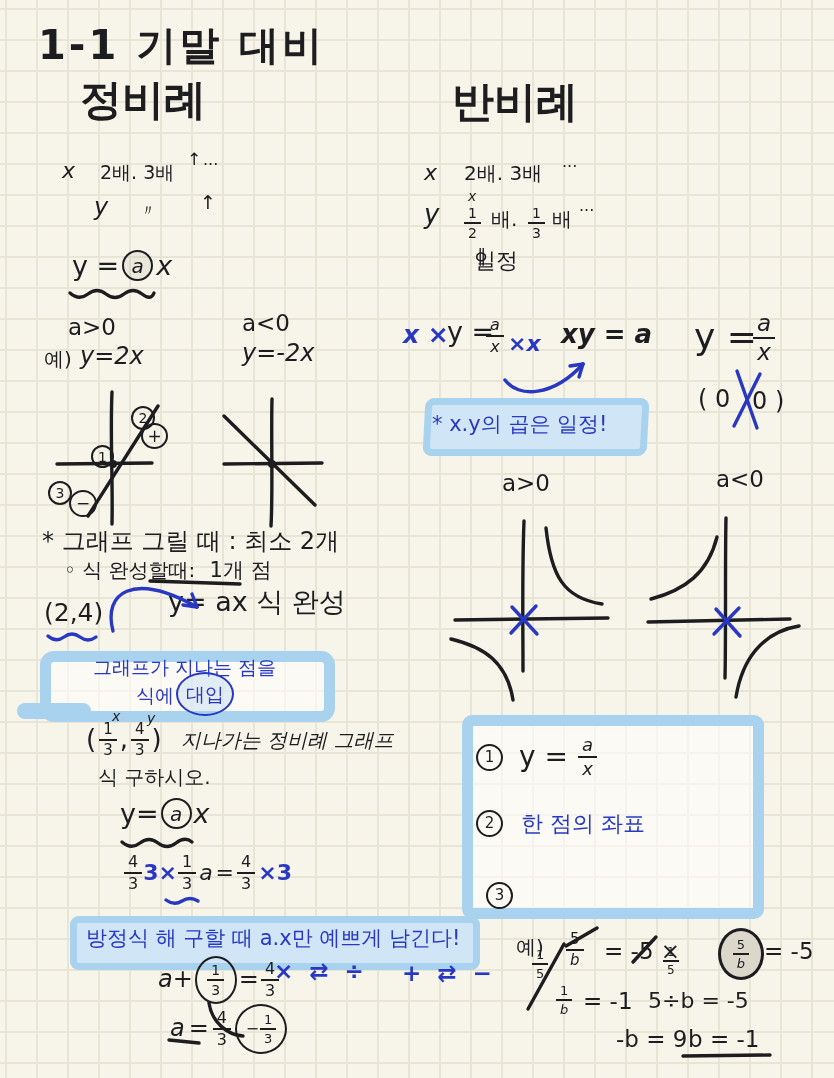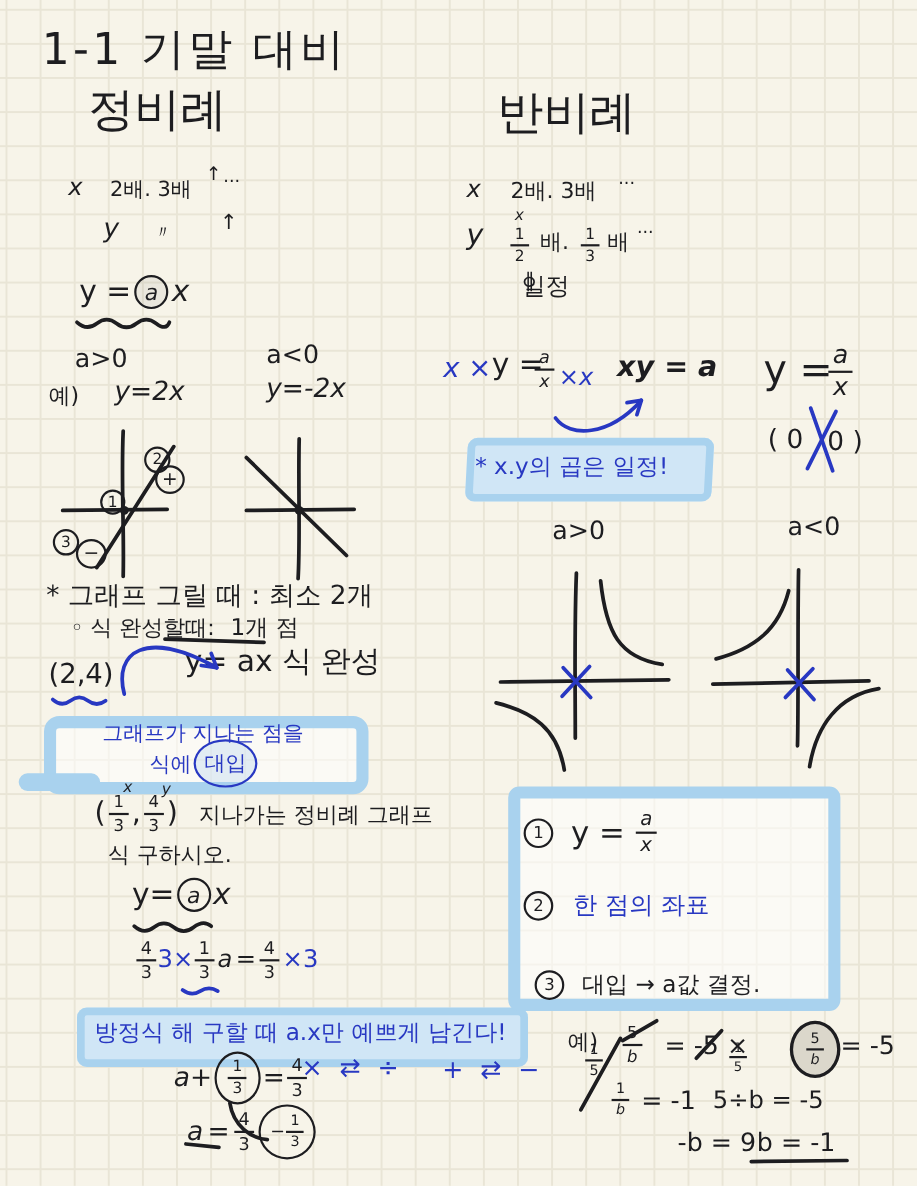--- a/index.html
+++ b/index.html
@@ -9,21 +9,21 @@
     background-color:#f7f4e9;
     background-image:
       linear-gradient(#e9e5d6 2px, transparent 2px),
       linear-gradient(90deg,#e9e5d6 2px, transparent 2px);
     background-size:31px 31px;
     background-position:5px 8px;
   }
   .t{position:absolute;white-space:nowrap;color:#1d1d20;z-index:2;line-height:1.15;}
   .blue{color:#2838c2;}
   .it{font-style:italic;}
-  .bold{font-weight:normal;}
+  .bold{font-weight:bold;}
   .row{display:flex;align-items:center;}
   .frac{display:inline-flex;flex-direction:column;align-items:center;line-height:1;vertical-align:middle;}
   .frac .fn{border-bottom:2.5px solid currentColor;padding:0 4px 2px;}
   .frac .fd{padding-top:2px;}
   .circ{display:inline-flex;align-items:center;justify-content:center;
         border:2.5px solid #1d1d20;border-radius:50%;line-height:1;box-sizing:border-box;}
   .bcirc{border-color:#2838c2;color:#2838c2;}
   .marker-box{position:absolute;z-index:1;border-radius:14px;
         border:11px solid #a9d2ee;background:rgba(255,255,255,0.55);box-sizing:border-box;}
   .marker-strip{position:absolute;z-index:1;border-radius:9px;background:#a9d2ee;box-shadow:inset 0 0 0 7px #a9d2ee, inset 0 0 0 30px rgba(255,255,255,0.45);}
@@ -57,21 +57,21 @@
   <span>y =</span>
   <span class="circ" style="width:31px;height:31px;font-size:20px;background:rgba(0,0,0,0.05);">
       <span class="it">a</span>
     </span>
   <span class="it">x</span>
 </div>
 
 <div class="t" style="left:68px;top:314px;font-size:23px;">a&gt;0</div>
 <div class="t" style="left:242px;top:310px;font-size:23px;">a&lt;0</div>
 <div class="t" style="left:44px;top:348px;font-size:20px;">예)</div>
-<div class="t it" style="left:104px;top:343px;font-size:24px;">y=2x</div>
+<div class="t it" style="left:80px;top:343px;font-size:24px;">y=2x</div>
 <div class="t it" style="left:242px;top:340px;font-size:24px;">y=-2x</div>
 
 <span class="t circ" style="left:131px;top:406px;width:24px;height:24px;font-size:14px;">
     <span>2</span>
   </span>
 <span class="t circ" style="left:141px;top:423px;width:27px;height:26px;font-size:17px;">
     <span>+</span>
   </span>
 <span class="t circ" style="left:91px;top:445px;width:23px;height:23px;font-size:14px;">
     <span>1</span>
@@ -106,21 +106,21 @@
   <span class="frac" style="font-size:15px;">
       <span class="fn">1</span>
       <span class="fd">3</span>
     </span>
   <span>,</span>
   <span class="frac" style="font-size:15px;">
       <span class="fn">4</span>
       <span class="fd">3</span>
     </span>
   <span>)</span>
-  <span style="font-size:20px;margin-left:16px;">지나가는 정비례 그래프</span>
+  <span style="font-size:20px;margin-left:16px;font-style:italic;">지나가는 정비례 그래프</span>
 </div>
 <div class="t" style="left:98px;top:766px;font-size:20px;">식 구하시오.</div>
 
 <div class="t row" style="left:120px;top:798px;font-size:27px;gap:2px;">
   <span>y=</span>
   <span class="circ" style="width:31px;height:31px;font-size:20px;">
       <span class="it">a</span>
     </span>
   <span class="it">x</span>
 </div>
@@ -233,21 +233,20 @@
 <div class="t row" style="left:476px;top:810px;">
   <span class="circ" style="width:27px;height:27px;font-size:15px;">
       <span>2</span>
     </span>
   <span class="blue" style="font-size:22px;margin-left:18px;">한 점의 좌표</span>
 </div>
 <div class="t row" style="left:486px;top:882px;">
   <span class="circ" style="width:27px;height:27px;font-size:15px;">
       <span>3</span>
     </span>
-  <span style="font-size:21px;margin-left:16px;">대입 → a값 결정.</span>
 </div>
 
 <div class="t" style="left:516px;top:936px;font-size:20px;">예)</div>
 <span class="t frac" style="left:532px;top:948px;font-size:13px;">
     <span class="fn">1</span>
     <span class="fd">5</span>
   </span>
 <span class="t frac" style="left:566px;top:932px;font-size:15px;">
     <span class="fn">5</span>
     <span class="fd it">b</span>

